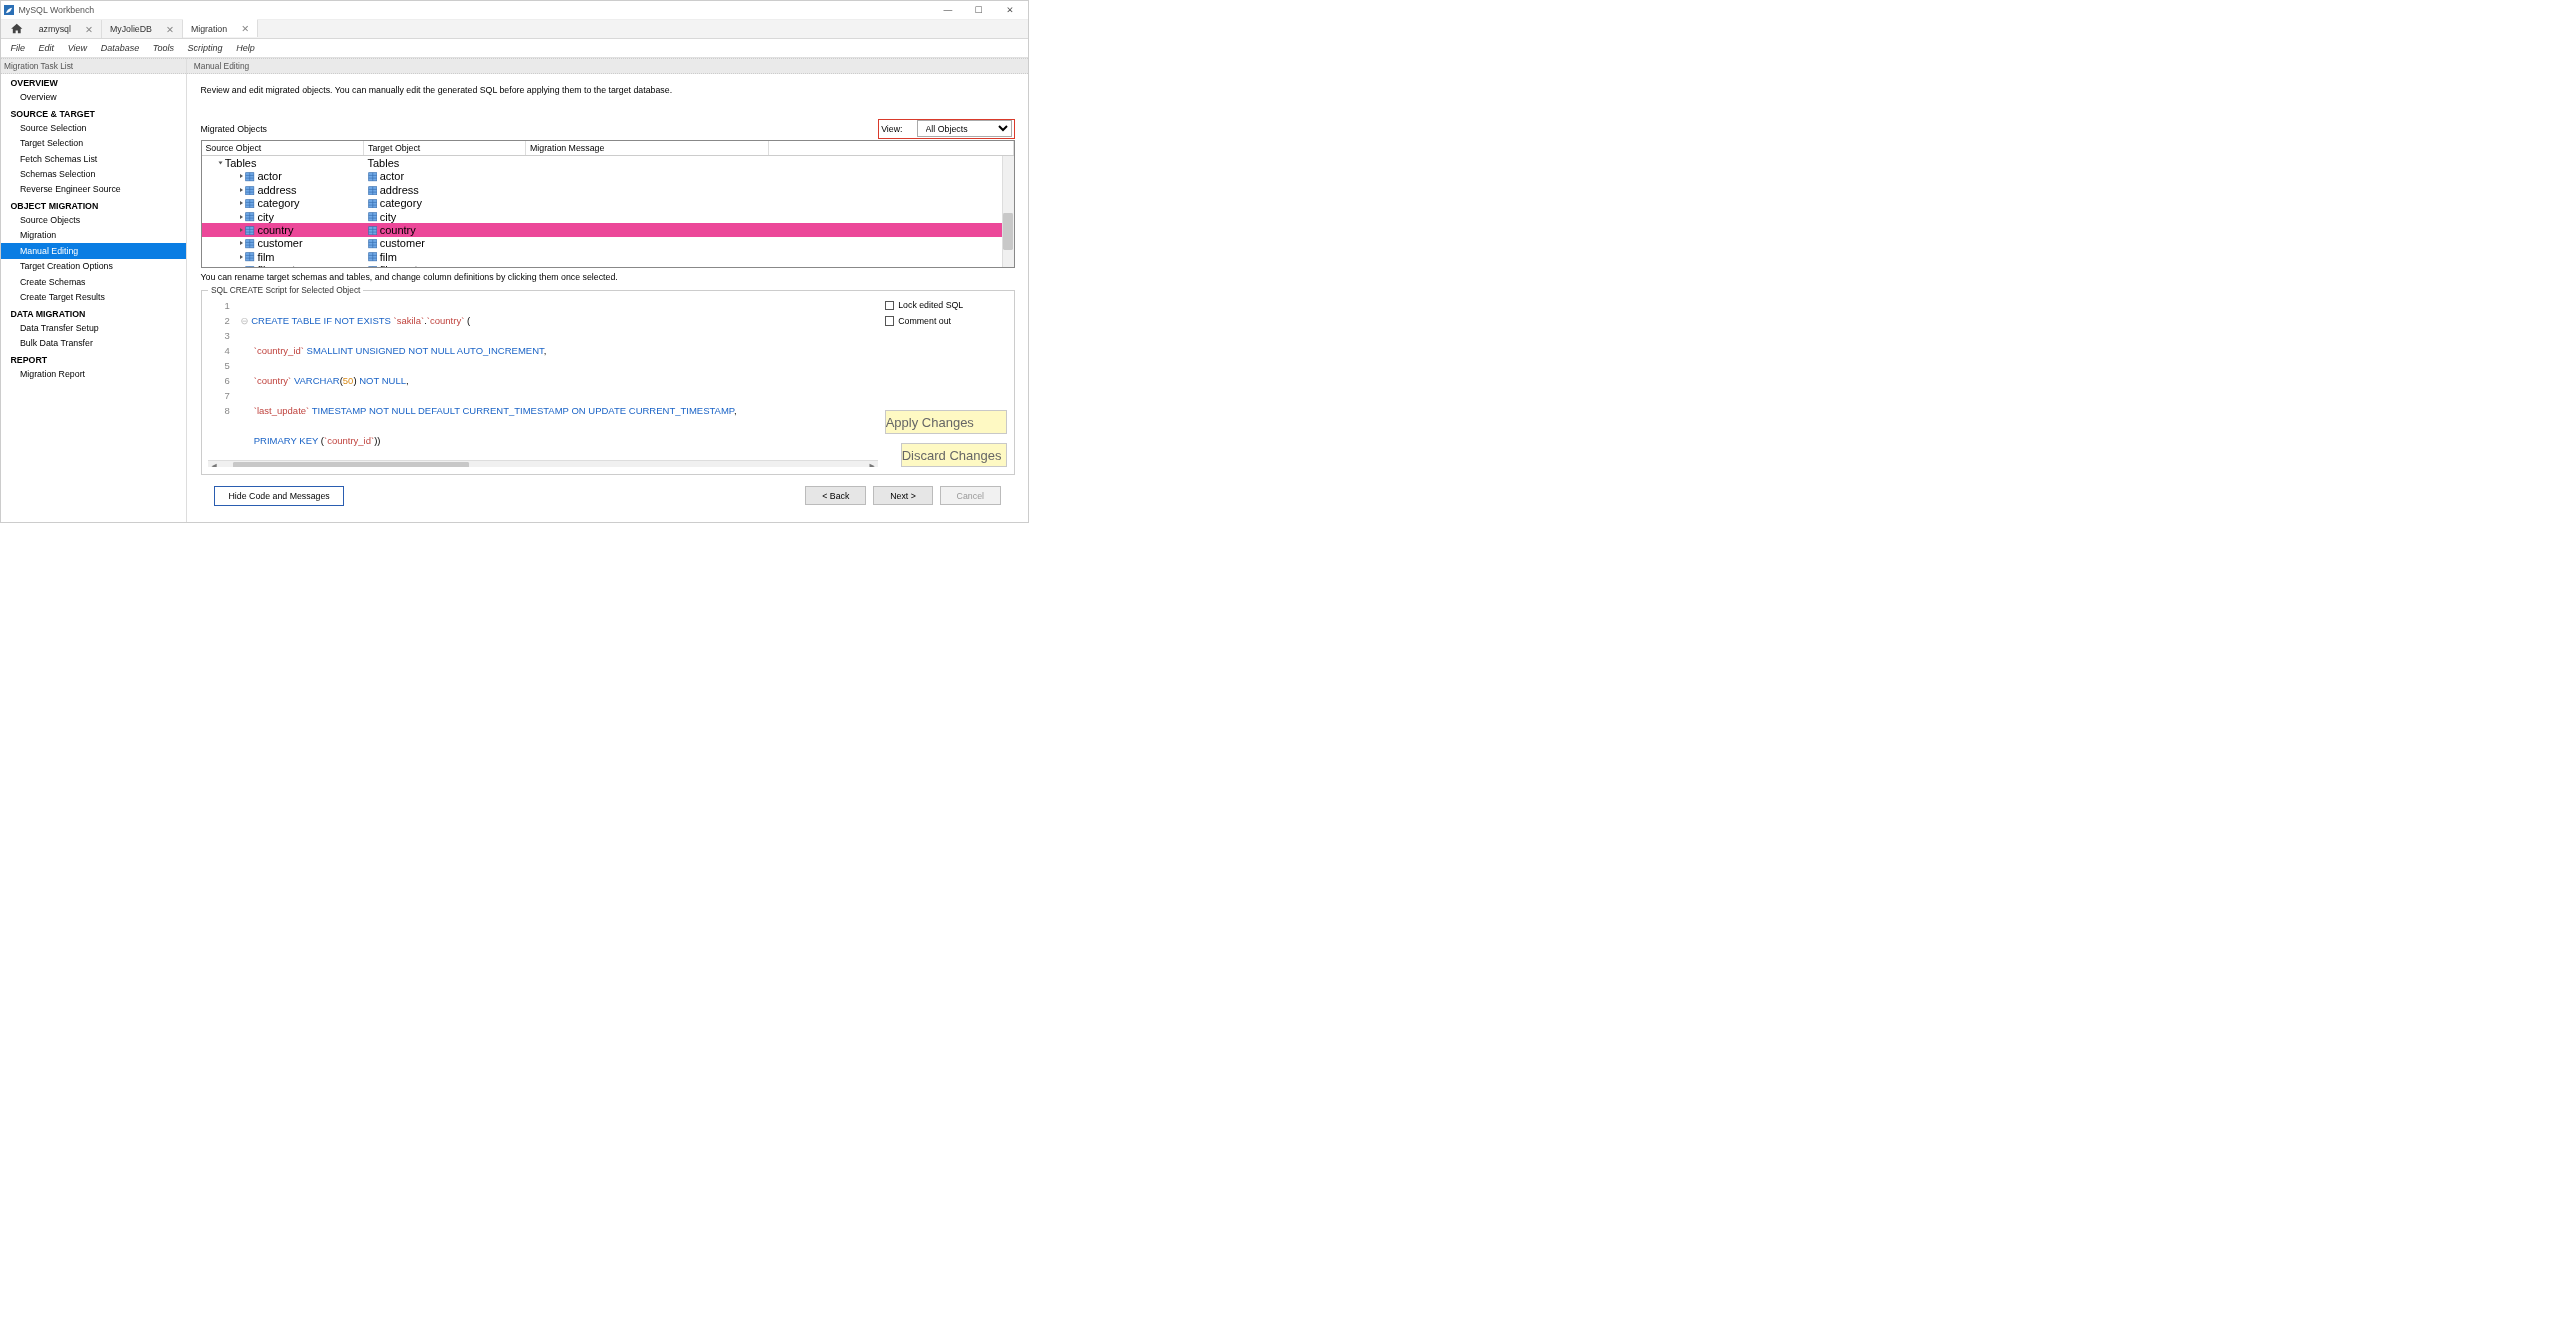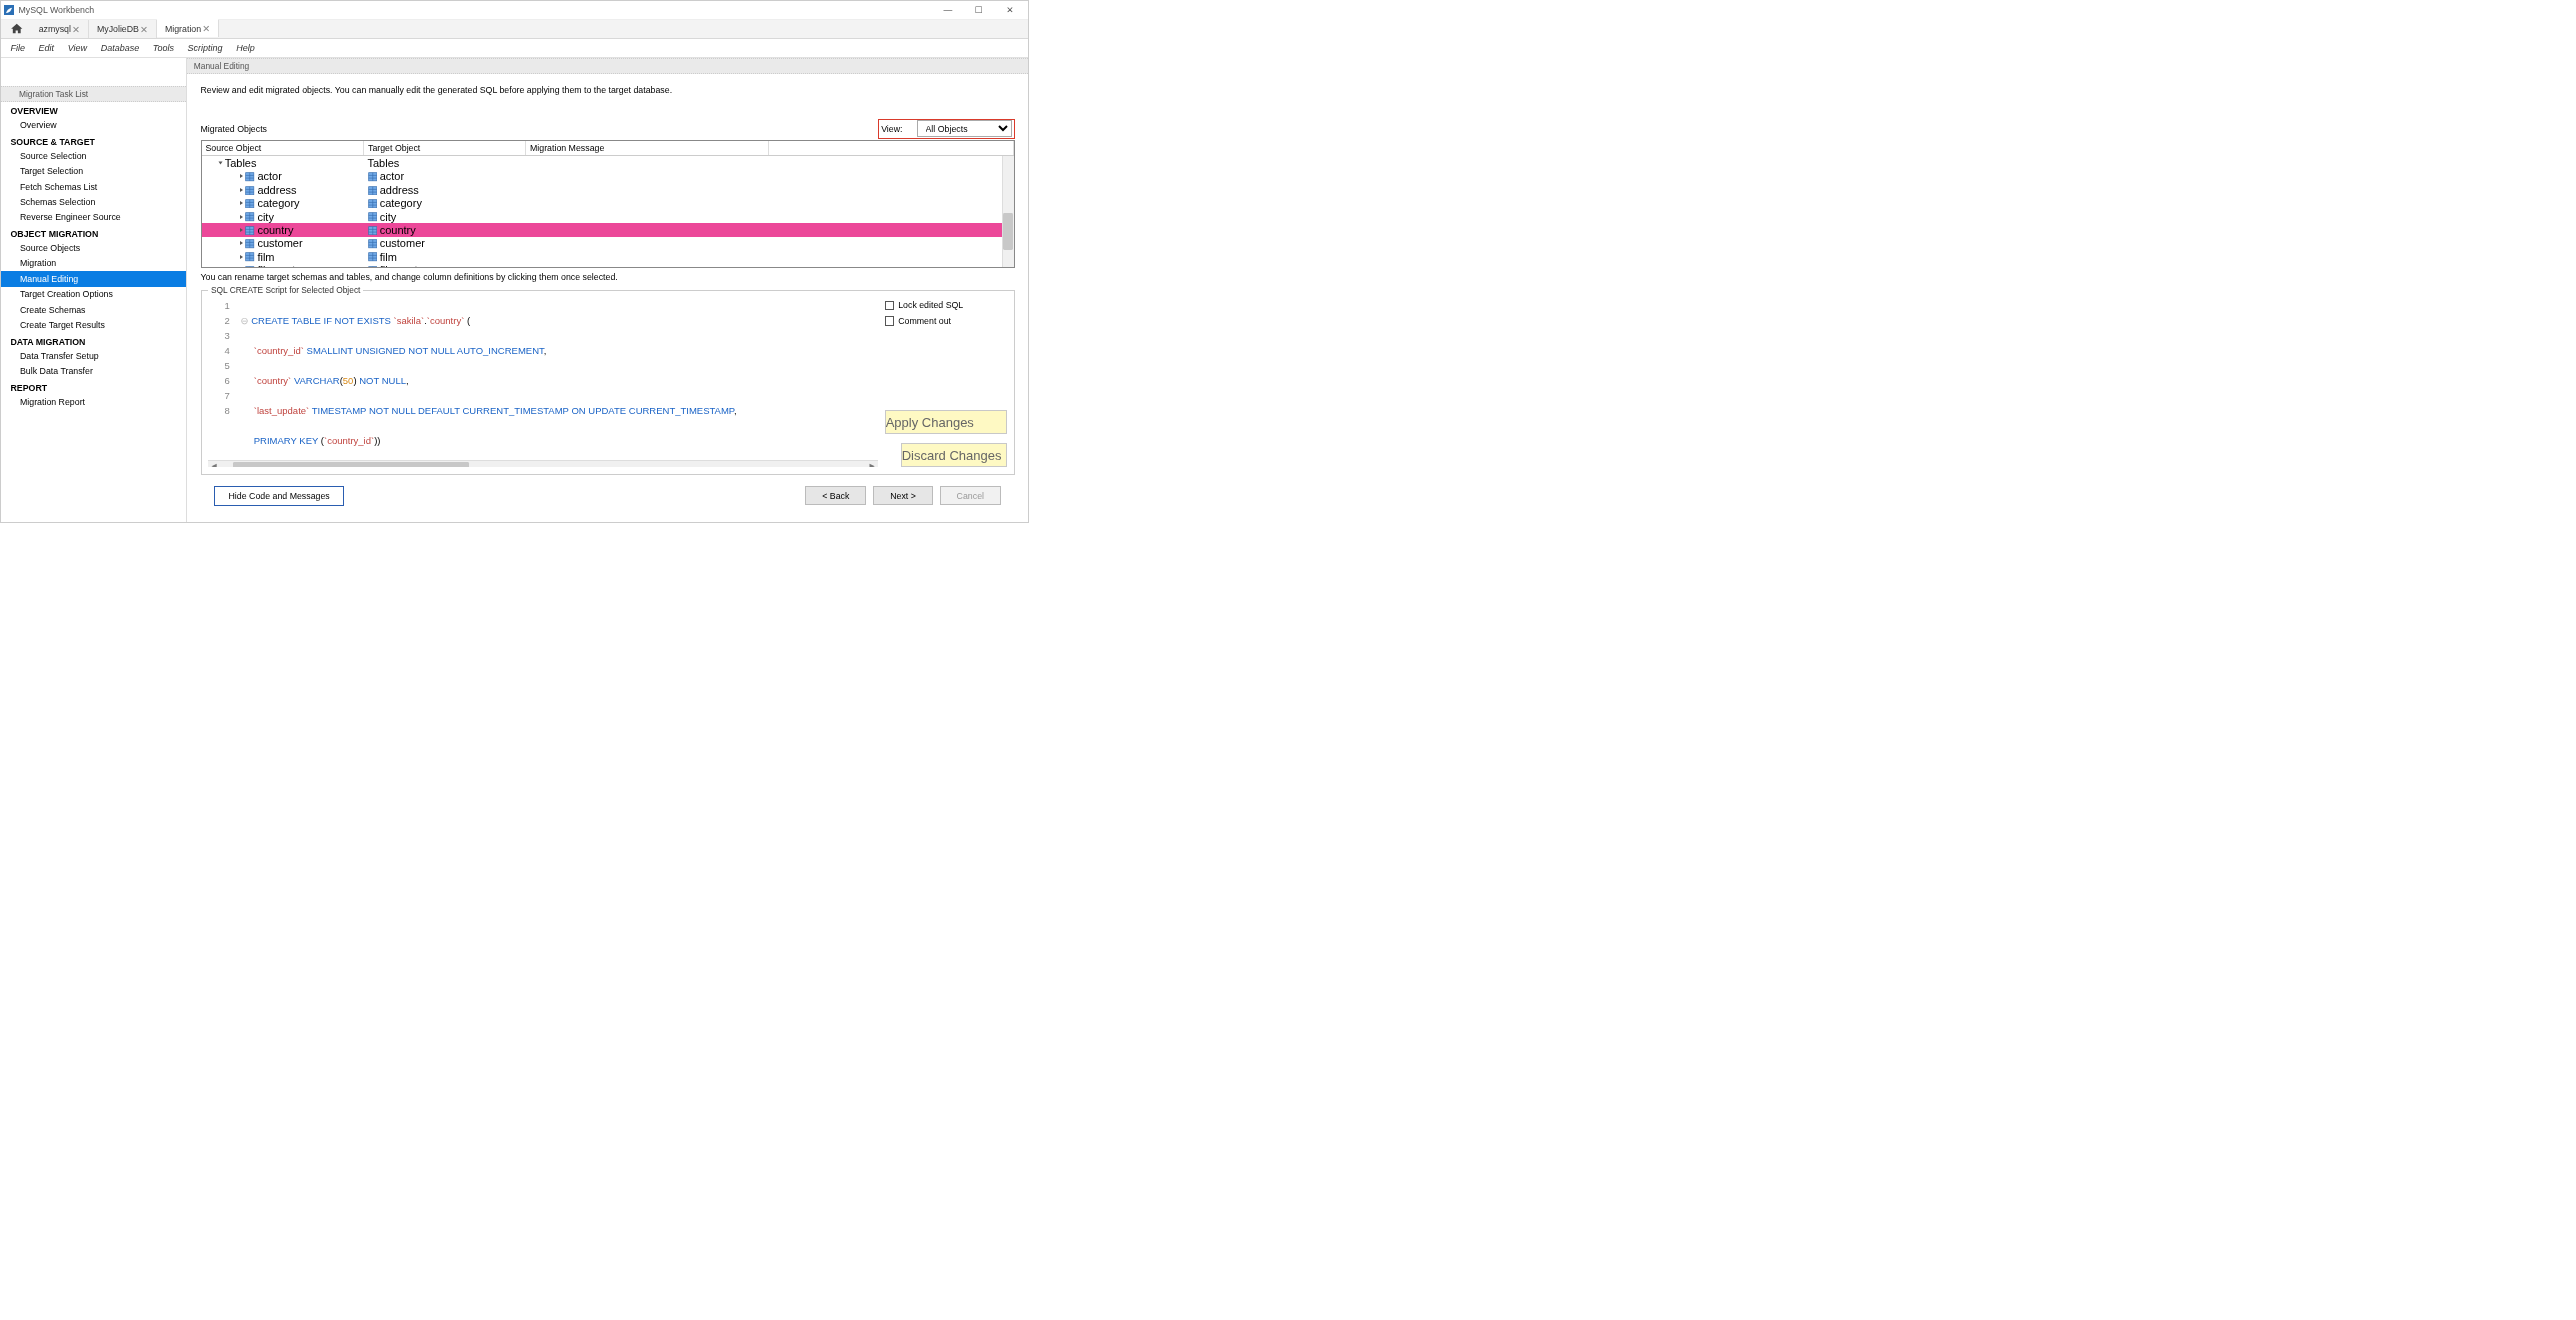--- a/index.html
+++ b/index.html
@@ -5,28 +5,28 @@
 * { box-sizing: border-box; margin: 0; padding: 0; font-family: "Segoe UI", Tahoma, sans-serif; }
 body { background: #fff; font-size: 8.8px; color: #000; overflow: hidden; }
 .window { display:flex; flex-direction:column; height: 523px; width:1029px; border:0.7px solid #ccc;}
 .titlebar { display:flex; align-items:center; height:19px; padding:0 2.7px; background:#fff; border-bottom:0.7px solid #eee;}
 .titlebar-icon { width:10.8px; height:10.8px; margin-right:4px; display:inline-flex;}
 .titlebar-text { color:#555; font-size:8.8px;}
 .win-controls { margin-left:auto; display:flex; gap:0;}
 .win-btn { width:31px; height:19px; display:flex; align-items:center; justify-content:center; color:#555;}
 .tabbar { display:flex; align-items:center; height:19px; background:#f3f3f3; border-bottom:0.7px solid #d8d8d8; padding-left:2.7px;}
 .home-icon { width:27px; display:flex; align-items:center; justify-content:center; height:100%;}
-.apptab { display:flex; align-items:center; padding:0 8px; height:100%; position:relative; color:#333; gap:1px; border-right:0.7px solid #ddd; background:#f3f3f3;}
+.apptab { display:flex; align-items:center; padding:0 8px; height:100%; position:relative; color:#333; gap:14px; border-right:0.7px solid #ddd; background:#f3f3f3;}
 .apptab.active { background:#fff; border-top:1.4px solid #fff; margin-top:-0.7px}
 .apptab .close-x { color:#888; font-size:9.5px; cursor:pointer;}
 .menubar { display:flex; align-items:center; height:19px; padding:0 2.7px; background:#fff; border-bottom:0.7px solid #e0e0e0;font-style:italic;}
 .menu-item { padding:0 6.8px; color:#333; font-size:9px; height:100%; display:flex; align-items:center;}
 .body-row { display:flex; flex:1; overflow:hidden;}
 .sidebar { width:186px; background:#fff; border-right:0.7px solid #ddd; display:flex; flex-direction:column; overflow-y:auto;}
-.panel-title { background:#eaeaea; padding:2px 18px; color:#555; font-size:8.4px; border-bottom:0.7px dotted #ccc; border-top:0.7px dotted #ccc;margin-top:28px;}
+.panel-title { background:#eaeaea; padding:2px 3px; color:#555; font-size:8.4px; border-bottom:0.7px dotted #ccc; border-top:0.7px dotted #ccc;}
 .side-heading { font-weight:bold; padding:4px 9.5px 1.4px; font-size:8.8px;}
 .side-item { padding:2.7px 9.5px 2.7px 19px; font-size:8.8px; cursor:pointer;}
 .side-item.selected { background:#0a7de3; color:#fff;}
 .main { flex:1; display:flex; flex-direction:column; overflow:hidden;}
 .main-title { background:#eaeaea; padding:2px 6.8px; color:#555; font-size:8.4px; border-bottom:0.7px dotted #ccc; border-top:0.7px dotted #ccc;}
 .main-body { padding:10.8px 13.5px 5.4px; flex:1; display:flex; flex-direction:column; overflow:hidden;}
 .desc { margin-bottom:24px; font-size:8.8px;}
 .objects-header-row { display:flex; align-items:center; margin-bottom:1.4px;}
 .objects-lbl { font-size:8.8px;}
 .view-group { margin-left:auto; display:flex; align-items:center; gap:14px; border:1.4px solid #d93a2b; padding:0.7px 2px;}

